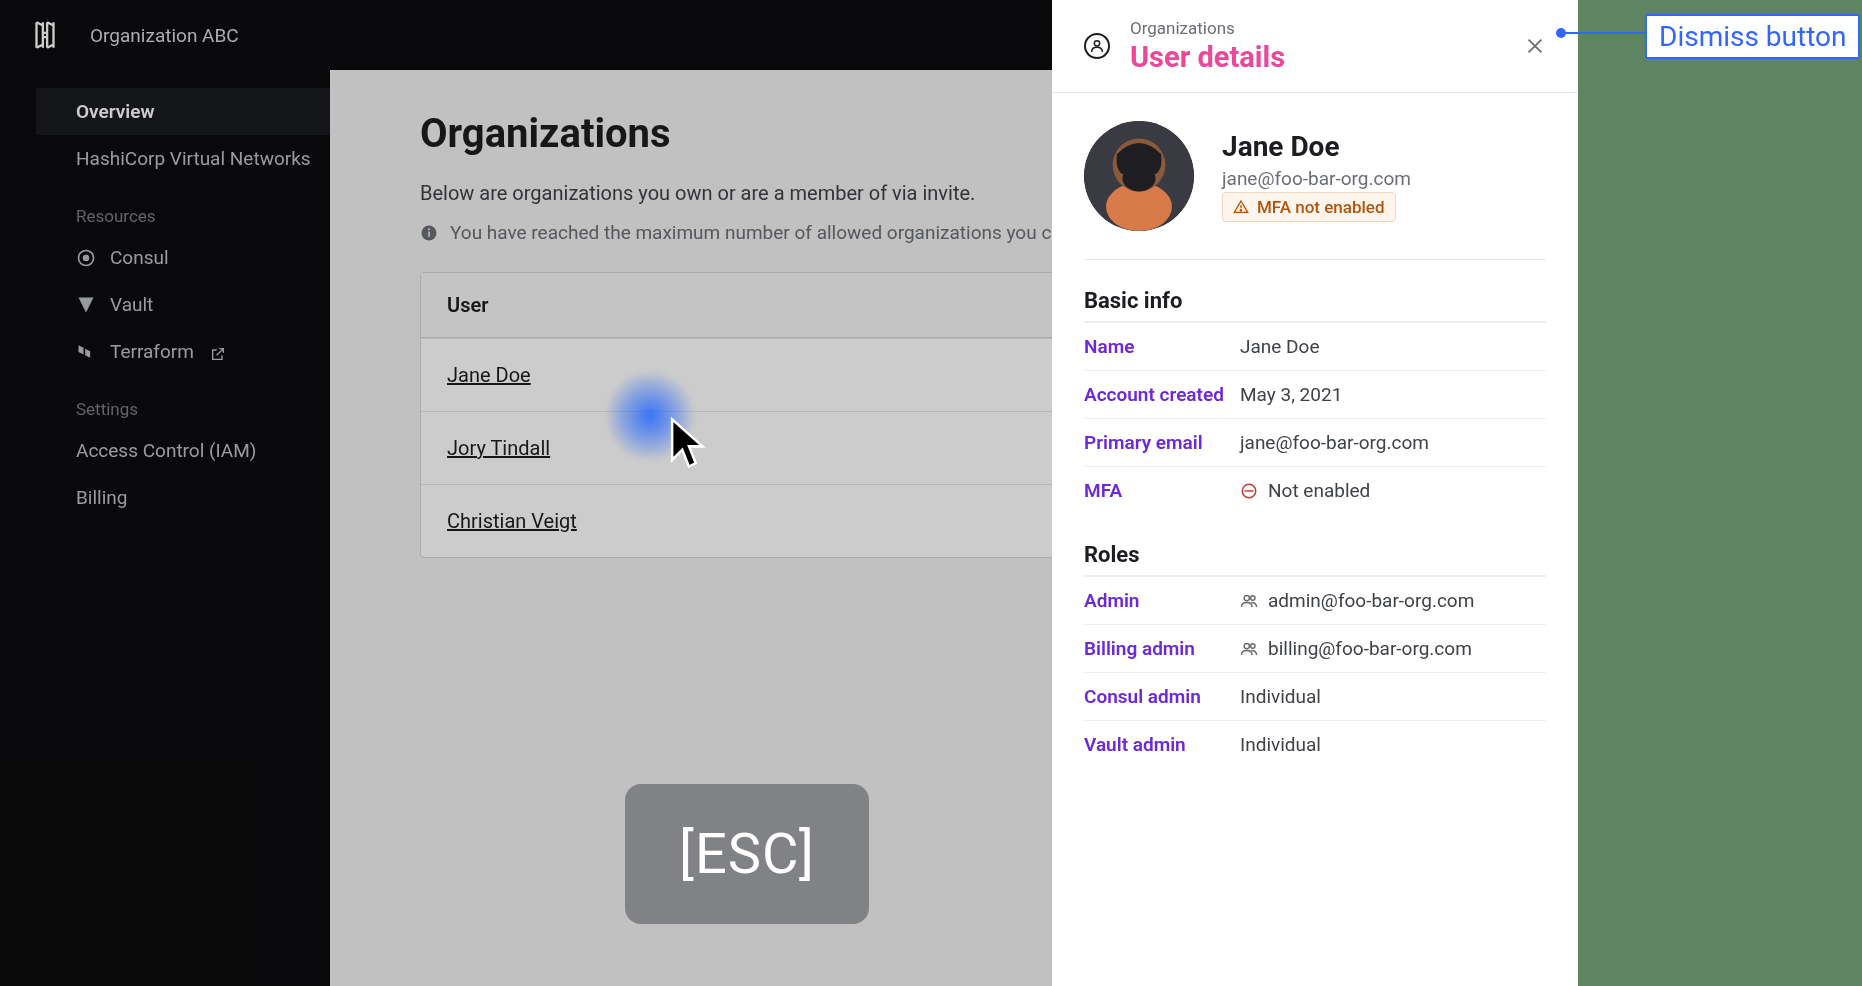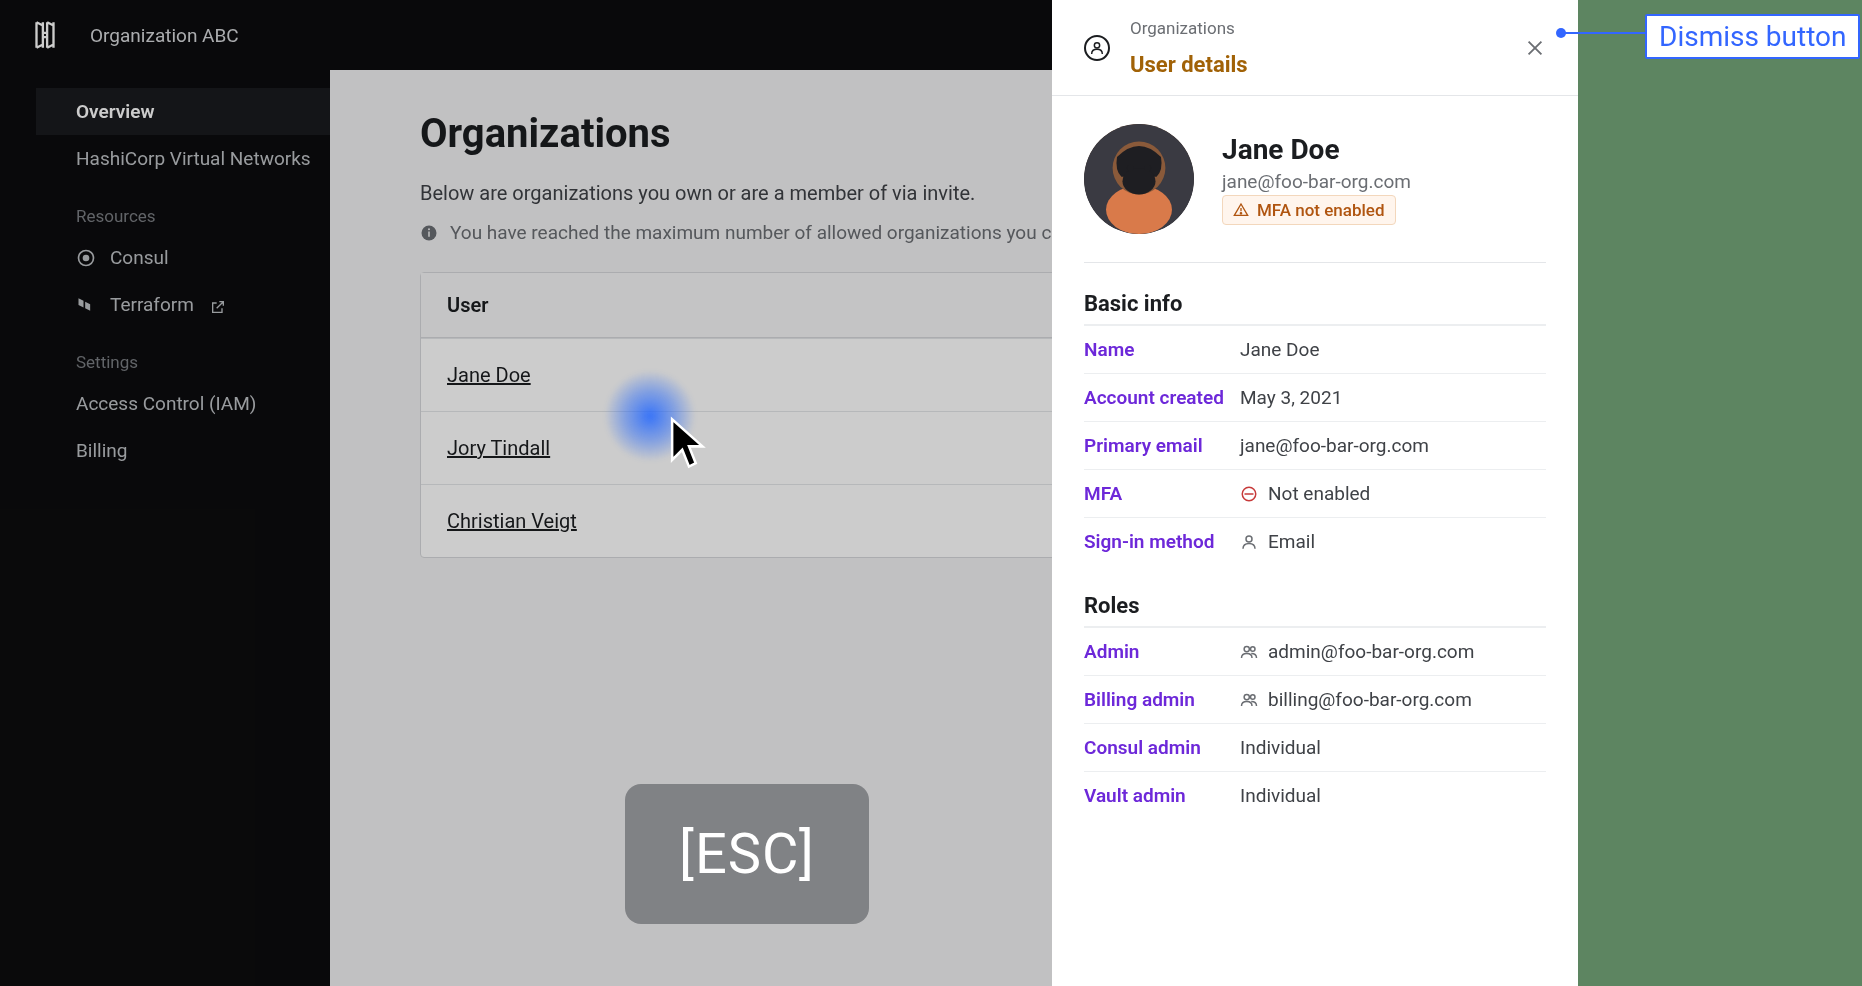--- a/index.html
+++ b/index.html
@@ -42,21 +42,21 @@
 
   
   .glow { position: absolute; left: 604px; top: 370px; width: 92px; height: 92px; border-radius: 50%; background: radial-gradient(circle, rgba(30,100,255,0.85) 0%, rgba(30,100,255,0.4) 40%, rgba(30,100,255,0) 70%); filter: blur(2px); pointer-events: none; }
   .cursor { position: absolute; left: 668px; top: 416px; width: 42px; height: 54px; pointer-events: none; }
 
   
   .drawer { position: absolute; left: 1052px; top: 0; width: 526px; height: 986px; background: #fff; display: flex; flex-direction: column; }
   .drawer-head { display: flex; align-items: center; gap: 20px; padding: 18px 32px; border-bottom: 1px solid #e4e6e9; }
   .drawer-head-icon { width: 26px; height: 26px; color: #1b1d20; border: 2px solid #1b1d20; border-radius: 50%; display: flex; align-items: center; justify-content: center; }
   .drawer-head-txt .bc { color: #6b6e73; font-size: 17px; }
-  .drawer-head-txt .ttl { font-size: 22px; font-weight: 700; color: #a16207; margin-top: 14px; }
+  .drawer-head-txt .ttl { font-size: 29px; font-weight: 700; color: #ec4899; margin-top: 2px; }
   .close-btn { margin-left: auto; width: 22px; height: 22px; cursor: pointer; color: #6b6e73; }
 
   .drawer-body { padding: 28px 32px; overflow: auto; }
   .profile { display: flex; align-items: center; gap: 28px; padding-bottom: 28px; border-bottom: 1px solid #e4e6e9; }
   .avatar { width: 110px; height: 110px; border-radius: 50%; background: radial-gradient(circle at 50% 30%, #6b4a35 0%, #4a3224 40%, #2b2b30 70%, #38383f 100%); position: relative; overflow: hidden; flex-shrink: 0; }
   .avatar svg { width: 100%; height: 100%; }
   .profile-name { font-size: 28px; font-weight: 700; color: #1b1d20; }
   .profile-email { font-size: 19px; color: #6b6e73; margin-top: 4px; }
   .mfa-badge { display: inline-flex; align-items: center; gap: 8px; margin-top: 2px; background: #fff5ed; border: 1px solid #f3d7bc; color: #b05510; padding: 4px 10px; border-radius: 4px; font-size: 17px; font-weight: 500; }
   .warn-icon { width: 16px; height: 16px; }
@@ -100,20 +100,28 @@
     <div class="side-section">Resources</div>
 
     <div class="side-item">
       <span class="side-icon">
         <svg viewBox="0 0 24 24" fill="none" stroke="currentColor" stroke-width="2">
             <circle cx="12" cy="12" r="9"></circle>
             <circle cx="12" cy="12" r="3" fill="currentColor"></circle>
           </svg>
       </span>
       <span>Consul</span>
+    </div>
+    <div class="side-item">
+      <span class="side-icon">
+        <svg viewBox="0 0 24 24" fill="currentColor">
+            <path d="M3 3 H21 L12 21 Z"></path>
+          </svg>
+      </span>
+      <span>Vault</span>
     </div>
     <div class="side-item">
       <span class="side-icon">
         <svg viewBox="0 0 24 24" fill="currentColor">
             <path d="M3 4 L9 7 L9 15 L3 12 Z M11 8 L17 11 L17 19 L11 16 Z"></path>
           </svg>
       </span>
       <span>Terraform</span>
       <span class="ext-icon">
         <svg viewBox="0 0 24 24" fill="none" stroke="currentColor" stroke-width="2">
@@ -237,32 +245,20 @@
         <div class="v">
           <span class="small-icon">
             <svg viewBox="0 0 24 24" fill="none" stroke="#c73a3a" stroke-width="2">
                 <circle cx="12" cy="12" r="9"></circle>
                 <line x1="6" y1="12" x2="18" y2="12"></line>
               </svg>
           </span>
           <span>Not enabled</span>
         </div>
       </div>
-      <div class="kv">
-        <div class="k">Sign-in method</div>
-        <div class="v">
-          <span class="small-icon">
-            <svg viewBox="0 0 24 24" fill="none" stroke="currentColor" stroke-width="2">
-                <circle cx="12" cy="8" r="4"></circle>
-                <path d="M4 21 C4 16 8 14 12 14 C16 14 20 16 20 21"></path>
-              </svg>
-          </span>
-          <span>Email</span>
-        </div>
-      </div>
 
       <div class="section-title">Roles</div>
       <div class="section-divider"></div>
 
       <div class="kv">
         <div class="k">Admin</div>
         <div class="v">
           <span class="small-icon">
             <svg viewBox="0 0 24 24" fill="none" stroke="currentColor" stroke-width="2">
                 <circle cx="9" cy="8" r="3.5"></circle>

